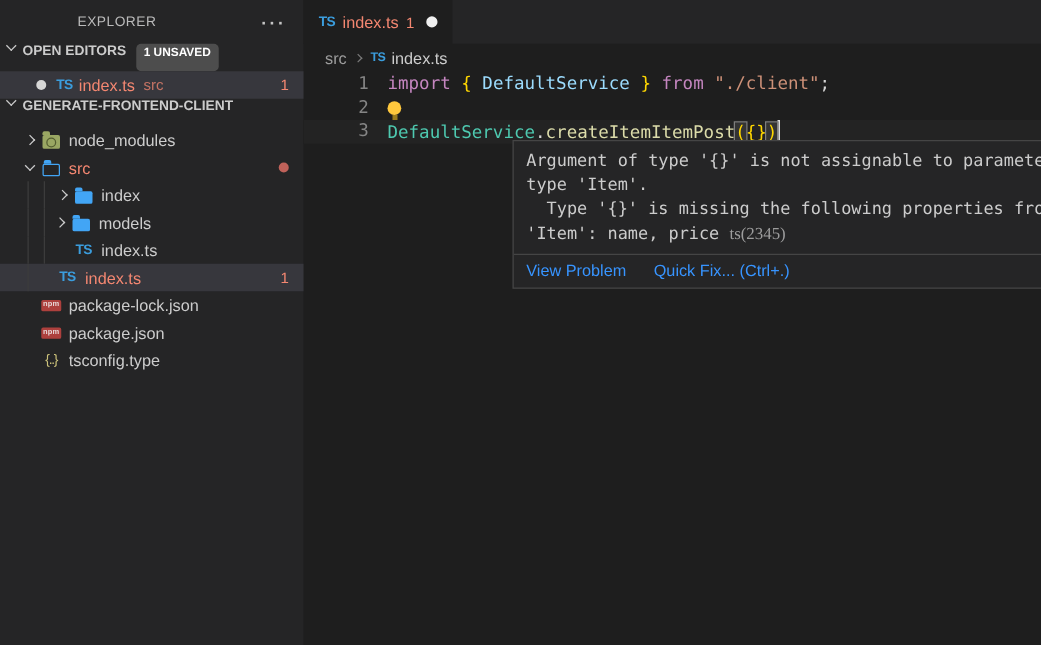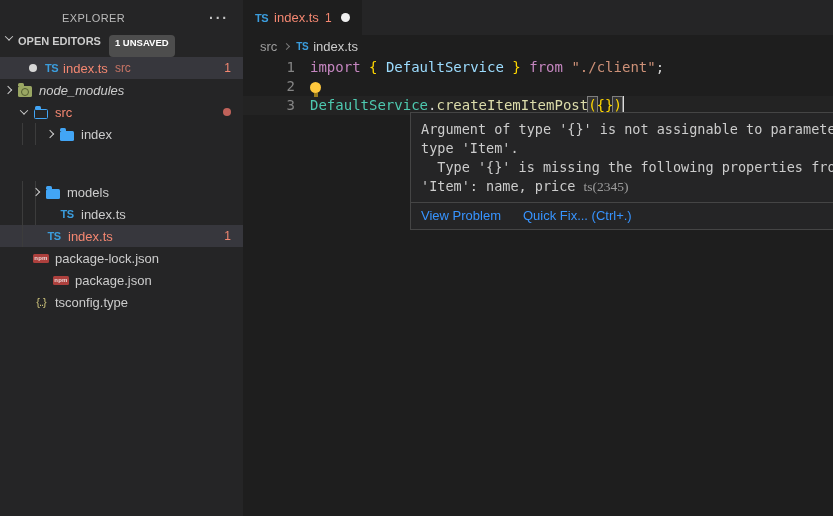--- a/index.html
+++ b/index.html
@@ -98,23 +98,29 @@
   </div>
 
   <div class="row selected" style="padding-left:29px;">
     <span class="mod-dot"></span>
     <span class="ts-icon" style="margin-left:8px;">TS</span>
     <span class="label err-text">index.ts</span>
     <span class="desc err-text">src</span>
     <span class="err-count">1</span>
   </div>
 
+  <div class="section-header">
+    <span class="chev-slot">
+        <span class="chev down"></span>
+      </span>
+    <span>GENERATE-FRONTEND-CLIENT</span>
+  </div>
 
   <div id="file-tree">
-      <div class="row" style=" font-style: italic;">
+      <div class="row" style="padding-left: 16px;">
         <span class="chev-slot">
           <span class="chev right"></span>
         </span>
         <span class="icon-slot">
           <span class="icon-node"></span>
         </span>
         <span class="label">node_modules</span>
       </div>
       <div class="row" style="padding-left: 16px;">
         <span class="chev-slot">
@@ -130,21 +136,21 @@
         <span class="guide" style="left: 22px;"></span>
         <span class="guide" style="left: 35px;"></span>
         <span class="chev-slot">
           <span class="chev right"></span>
         </span>
         <span class="icon-slot">
           <span class="icon-folder"></span>
         </span>
         <span class="label">index</span>
       </div>
-      <div class="row" style="padding-left: 28px; margin-top: 36px;">
+      <div class="row" style="padding-left: 40px;">
         <span class="guide" style="left: 22px;"></span>
         <span class="guide" style="left: 35px;"></span>
         <span class="chev-slot">
           <span class="chev right"></span>
         </span>
         <span class="icon-slot">
           <span class="icon-folder"></span>
         </span>
         <span class="label">models</span>
       </div>
@@ -166,21 +172,21 @@
         <span class="label err-text">index.ts</span>
         <span class="err-count">1</span>
       </div>
       <div class="row" style="padding-left: 16px;">
         <span class="chev-slot"></span>
         <span class="icon-slot">
           <span class="icon-npm">npm</span>
         </span>
         <span class="label">package-lock.json</span>
       </div>
-      <div class="row" style="padding-left: 16px; margin-left: 20px;">
+      <div class="row" style="padding-left: 16px;">
         <span class="chev-slot"></span>
         <span class="icon-slot">
           <span class="icon-npm">npm</span>
         </span>
         <span class="label">package.json</span>
       </div>
       <div class="row" style="padding-left: 16px;">
         <span class="chev-slot"></span>
         <span class="icon-slot">
           <span class="icon-json">{..}</span>

